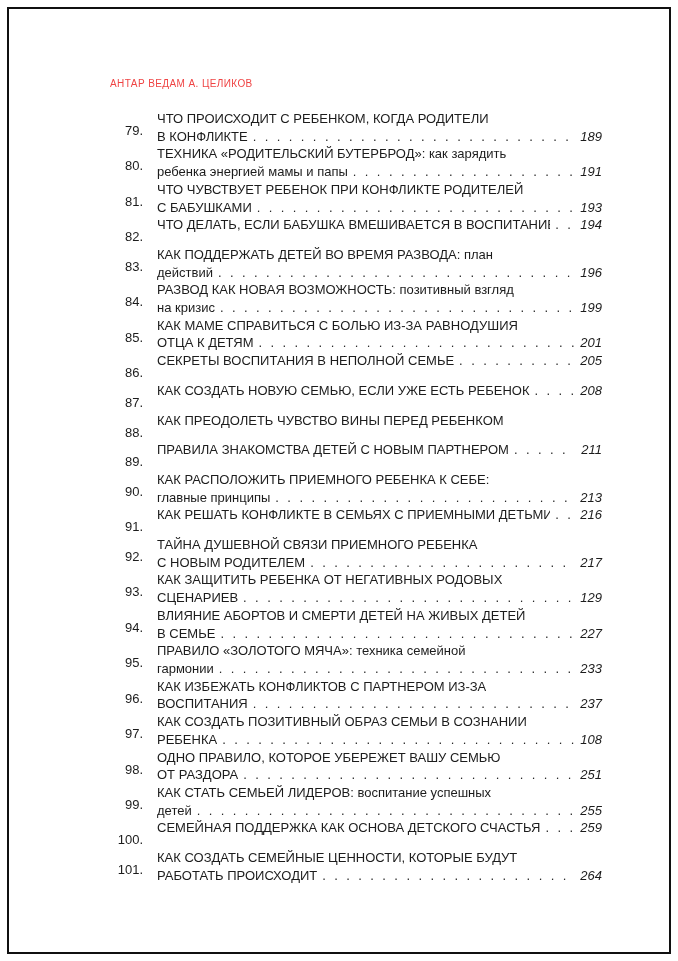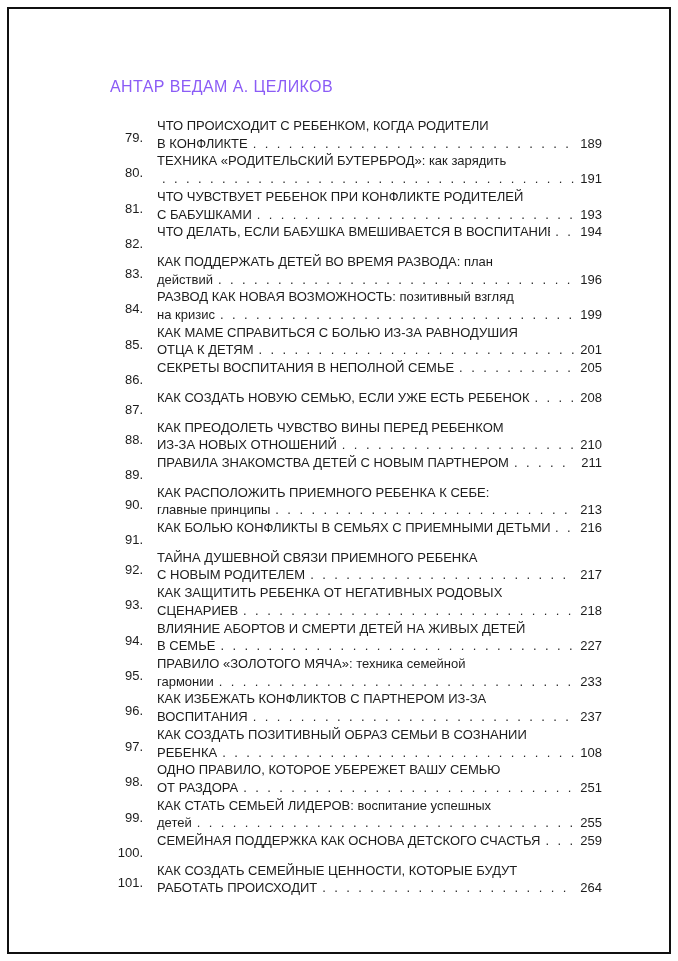--- a/index.html
+++ b/index.html
@@ -24,24 +24,24 @@
     border: 2px solid #101010;
     background: #ffffff;
   }
   .content {
     position: absolute;
     left: 101px;
     top: 69px;
     right: 67px;
   }
   .author {
-    font-size: 16px;
+    font-size: 10px;
     letter-spacing: 0.4px;
     margin-bottom: 21px;
-    color: #8b5cf6;
+    color: #ef4444;
   }
   .toc {
     font-size: 13px;
   }
   .entry {
     display: flex;
     align-items: flex-start;
   }
   .num {
     flex: 0 0 33px;
@@ -75,20 +75,21 @@
     color: #2a2a2a;
     white-space: nowrap;
   }
   .leader::after {
     content: ". . . . . . . . . . . . . . . . . . . . . . . . . . . . . . . . . . . . . . . . . . . . . . . . . . . . . . . . . . . . . . . . . . . . . . . .";
   }
   .pg {
     flex: 0 0 auto;
     min-width: 24px;
     text-align: right;
+    font-style: italic;
   }
 </style>
 </head>
 <body>
 
 <div class="page-frame">
   <div class="content">
     <div class="author">АНТАР ВЕДАМ А. ЦЕЛИКОВ</div>
     <div class="toc" id="toc">
         <div class="entry">
@@ -104,20 +105,21 @@
             </div>
           </div>
         </div>
         <div class="entry">
           <div class="num">80.</div>
           <div class="lines">
             <div class="line">
               <span class="txt">ТЕХНИКА «РОДИТЕЛЬСКИЙ БУТЕРБРОД»: как зарядить</span>
             </div>
             <div class="line">
+              <span class="txt">ребенка энергией мамы и папы</span>
               <span class="leader"></span>
               <span class="pg">191</span>
             </div>
           </div>
         </div>
         <div class="entry">
           <div class="num">81.</div>
           <div class="lines">
             <div class="line">
               <span class="txt">ЧТО ЧУВСТВУЕТ РЕБЕНОК ПРИ КОНФЛИКТЕ РОДИТЕЛЕЙ</span>
@@ -197,25 +199,20 @@
               <span class="pg">208</span>
             </div>
           </div>
         </div>
         <div class="entry">
           <div class="num">88.</div>
           <div class="lines">
             <div class="line">
               <span class="txt">КАК ПРЕОДОЛЕТЬ ЧУВСТВО ВИНЫ ПЕРЕД РЕБЕНКОМ</span>
             </div>
-            <div class="line">
-              <span class="txt">ИЗ-ЗА НОВЫХ ОТНОШЕНИЙ</span>
-              <span class="leader"></span>
-              <span class="pg">210</span>
-            </div>
           </div>
         </div>
         <div class="entry">
           <div class="num">89.</div>
           <div class="lines">
             <div class="line">
               <span class="txt">ПРАВИЛА ЗНАКОМСТВА ДЕТЕЙ С НОВЫМ ПАРТНЕРОМ</span>
               <span class="leader"></span>
               <span class="pg">211</span>
             </div>
@@ -231,21 +228,21 @@
               <span class="txt">главные принципы</span>
               <span class="leader"></span>
               <span class="pg">213</span>
             </div>
           </div>
         </div>
         <div class="entry">
           <div class="num">91.</div>
           <div class="lines">
             <div class="line">
-              <span class="txt">КАК БОЛЬЮ КОНФЛИКТЫ В СЕМЬЯХ С ПРИЕМНЫМИ ДЕТЬМИ</span>
+              <span class="txt">КАК РЕШАТЬ КОНФЛИКТЕ В СЕМЬЯХ С ПРИЕМНЫМИ ДЕТЬМИ</span>
               <span class="leader"></span>
               <span class="pg">216</span>
             </div>
           </div>
         </div>
         <div class="entry">
           <div class="num">92.</div>
           <div class="lines">
             <div class="line">
               <span class="txt">ТАЙНА ДУШЕВНОЙ СВЯЗИ ПРИЕМНОГО РЕБЕНКА</span>
@@ -259,21 +256,21 @@
         </div>
         <div class="entry">
           <div class="num">93.</div>
           <div class="lines">
             <div class="line">
               <span class="txt">КАК ЗАЩИТИТЬ РЕБЕНКА ОТ НЕГАТИВНЫХ РОДОВЫХ</span>
             </div>
             <div class="line">
               <span class="txt">СЦЕНАРИЕВ</span>
               <span class="leader"></span>
-              <span class="pg">218</span>
+              <span class="pg">129</span>
             </div>
           </div>
         </div>
         <div class="entry">
           <div class="num">94.</div>
           <div class="lines">
             <div class="line">
               <span class="txt">ВЛИЯНИЕ АБОРТОВ И СМЕРТИ ДЕТЕЙ НА ЖИВЫХ ДЕТЕЙ</span>
             </div>
             <div class="line">

